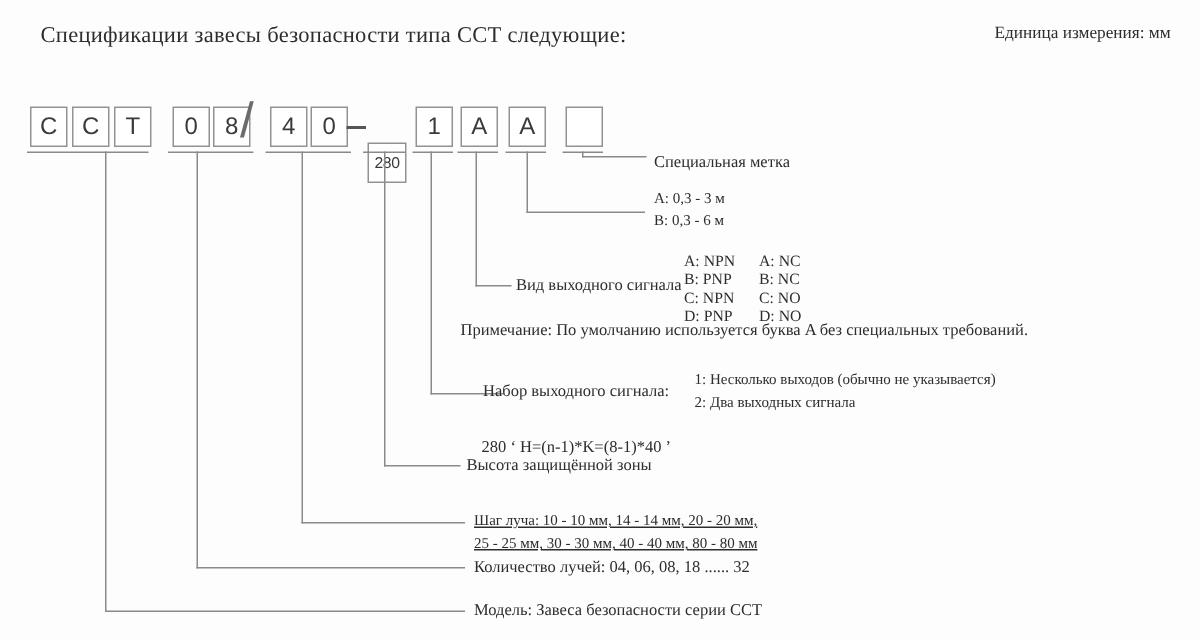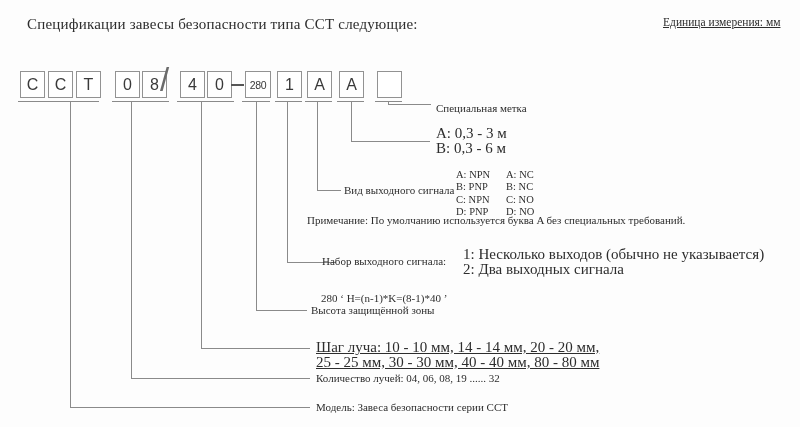--- a/index.html
+++ b/index.html
@@ -1,32 +1,32 @@
 <!DOCTYPE html>
 <html><head>
 <meta charset="utf-8">
 <style>
   html,body{margin:0;padding:0;background:#fdfdfd;}
   .canvas{position:relative;width:800px;height:427px;background:#fdfdfd;overflow:hidden;
           font-family:"Liberation Serif","DejaVu Serif",serif;color:#2d2d2d;}
   .title{position:absolute;left:27px;top:16px;font-size:15px;letter-spacing:.2px;white-space:nowrap;}
-  .unit{position:absolute;left:663px;top:16px;font-size:11.5px;white-space:nowrap;text-decoration:underline;}
+  .unit{position:absolute;left:663px;top:16px;font-size:11.5px;white-space:nowrap;}
   .box{position:absolute;top:71px;width:23px;height:25px;border:1.2px solid #929292;background:#fff;
        display:flex;align-items:center;justify-content:center;
        font-family:"Liberation Sans","DejaVu Sans",sans-serif;font-size:16px;color:#3a3a3a;}
-  .box.small-text{font-size:10.5px;letter-spacing:-.3px;}
+  .box.small-text{font-size:10.5px;letter-spacing:-.3px;margin-top:24px;}
   .slash{position:absolute;left:160px;top:61px;font-family:"Liberation Sans",sans-serif;
          font-size:33px;font-weight:300;color:#6b6b6b;}
   .dash{position:absolute;left:231px;top:84px;width:13px;height:1.5px;background:#555;}
   .code-suffix{position:absolute;left:403px;top:73px;font-family:"Liberation Sans","DejaVu Sans",sans-serif;
                font-size:17px;letter-spacing:.4px;color:#3a3a3a;white-space:nowrap;}
   .hl{position:absolute;height:1.2px;background:#8a8a8a;}
   .vl{position:absolute;width:1.2px;background:#8a8a8a;}
   .lbl{position:absolute;font-size:11px;white-space:nowrap;}
-  .stack{position:absolute;font-size:15px;white-space:nowrap;}
+  .stack{position:absolute;font-size:10px;white-space:nowrap;}
   .stack div{line-height:14.5px;}
   .sig{position:absolute;left:456px;top:169px;display:grid;grid-template-columns:50px auto;
        font-size:10.5px;line-height:12.4px;white-space:nowrap;}
   .beams div{line-height:15px;text-decoration:underline;}
 </style>
 </head>
 <body>
 
 <div class="canvas">
 
@@ -103,16 +103,16 @@
   </div>
 
   <div class="lbl" style="left:321px;top:292px">280   ‘ H=(n-1)*K=(8-1)*40 ’</div>
   <div class="lbl" style="left:311px;top:304px">Высота защищённой зоны</div>
 
   <div class="stack beams" style="left:316px;top:340px">
     <div>Шаг луча: 10 - 10 мм, 14 - 14 мм, 20 - 20 мм,</div>
     <div>25 - 25 мм, 30 - 30 мм, 40 - 40 мм, 80 - 80 мм</div>
   </div>
 
-  <div class="lbl" style="left:316px;top:372px">Количество лучей: 04, 06, 08, 19 ...... 32</div>
+  <div class="lbl" style="left:316px;top:372px">Количество лучей: 04, 06, 08, 18 ...... 32</div>
   <div class="lbl" style="left:316px;top:401px">Модель: Завеса безопасности серии ССТ</div>
 
 </div>
 
 </body></html>

